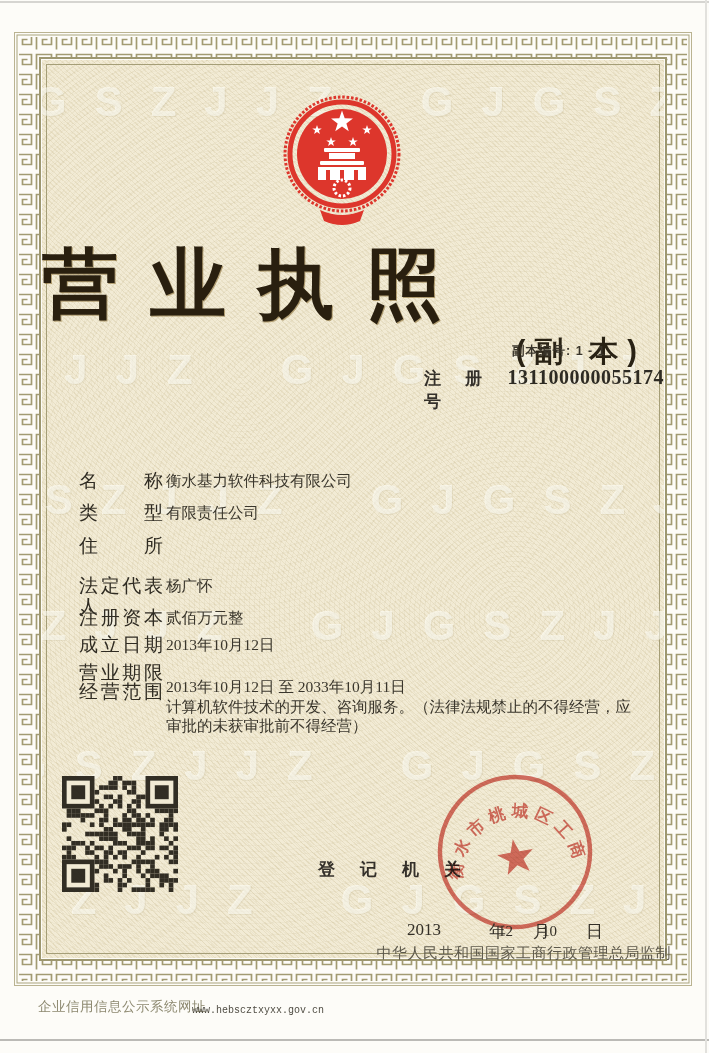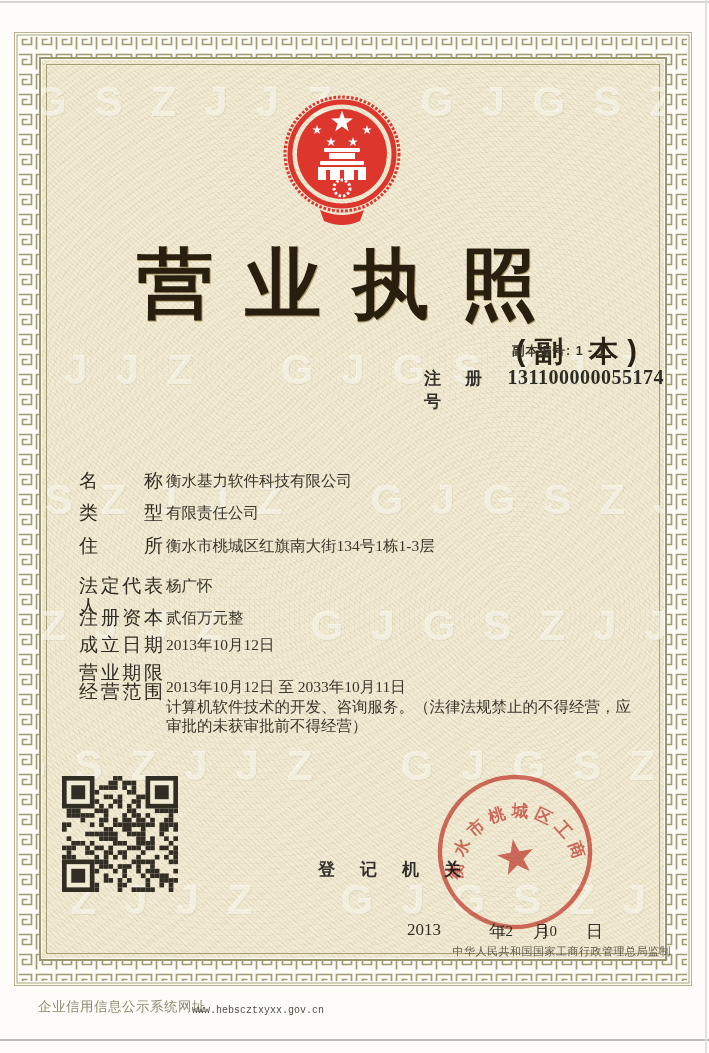--- a/index.html
+++ b/index.html
@@ -27,21 +27,21 @@
   .inner-line{position:absolute;inset:4px;border:1.5px solid #a59e77;pointer-events:none;}
 
   .wm-row{position:absolute;white-space:nowrap;font-weight:700;font-size:42px;
     letter-spacing:28px;color:rgba(255,255,250,0.55);
     text-shadow:1px 1px 0 rgba(173,160,122,0.16);}
   .wm-row span{margin-right:60px;}
 
   .emblem{position:absolute;left:240px;top:22px;}
 
   .cert-title{
-    position:absolute;top:186px;left:0;width:100%;text-align:center;
+    position:absolute;top:186px;left:0;width:100%;text-align:left;
     font-size:76px;font-weight:900;letter-spacing:32px;color:#291f0f;
     font-family:"DejaVu Sans",sans-serif;
     text-shadow:1px 1px 0 rgba(128,98,38,0.55);
     line-height:1;
   }
   .cert-subtitle{
     position:absolute;top:276px;left:0;width:100%;margin-left:-18px;text-align:right;
     font-size:29px;font-weight:800;letter-spacing:9px;color:#292214;line-height:1.1;
   }
   .copy-number{position:absolute;left:470px;top:283px;font-size:12.5px;font-weight:700;
@@ -71,21 +71,21 @@
   .date-row{position:absolute;left:0;top:860px;width:100%;height:24px;
     font-size:17px;color:#332f27;}
   .date-row span{position:absolute;}
   .d-serif{font-family:"Liberation Serif","DejaVu Serif",serif;}
   .d-digit{font-family:"Liberation Serif","DejaVu Serif",serif;font-size:15px;top:3px;}
 
   .footer-left{position:absolute;left:38px;top:998px;font-size:13.5px;color:#8d8970;
     letter-spacing:0.5px;white-space:nowrap;}
   .footer-url{font-family:"Liberation Mono","DejaVu Sans Mono",monospace;font-size:10px;
     color:#504d44;margin-left:-14px;position:relative;top:2px;letter-spacing:0;}
-  .footer-right{position:absolute;right:38px;top:944px;font-size:11px;color:#5c584b;
+  .footer-right{position:absolute;right:38px;top:944px;font-size:15px;color:#5c584b;
     letter-spacing:0.5px;white-space:nowrap;}
 </style>
 </head>
 <body>
 
 <div class="scan-line-top"></div>
 <div class="scan-line-bottom"></div>
 <div class="scan-line-right"></div>
 
 <div class="frame">
@@ -151,21 +151,20 @@
     <span class="reg-number">131100000055174</span>
   </div>
 
   <div class="field-label" style="top:411px">名称</div>
   <div class="field-value" style="top:411px">衡水基力软件科技有限公司</div>
 
   <div class="field-label" style="top:443px">类型</div>
   <div class="field-value" style="top:443px">有限责任公司</div>
 
   <div class="field-label" style="top:476px">住所</div>
-  <div class="field-value" style="top:476px">衡水市桃城区红旗南大街134号1栋1-3层</div>
 
   <div class="field-label" style="top:516px">法定代表人</div>
   <div class="field-value" style="top:516px">杨广怀</div>
 
   <div class="field-label" style="top:548px">注册资本</div>
   <div class="field-value" style="top:548px">贰佰万元整</div>
 
   <div class="field-label" style="top:575px">成立日期</div>
   <div class="field-value" style="top:575px">2013年10月12日</div>
 

